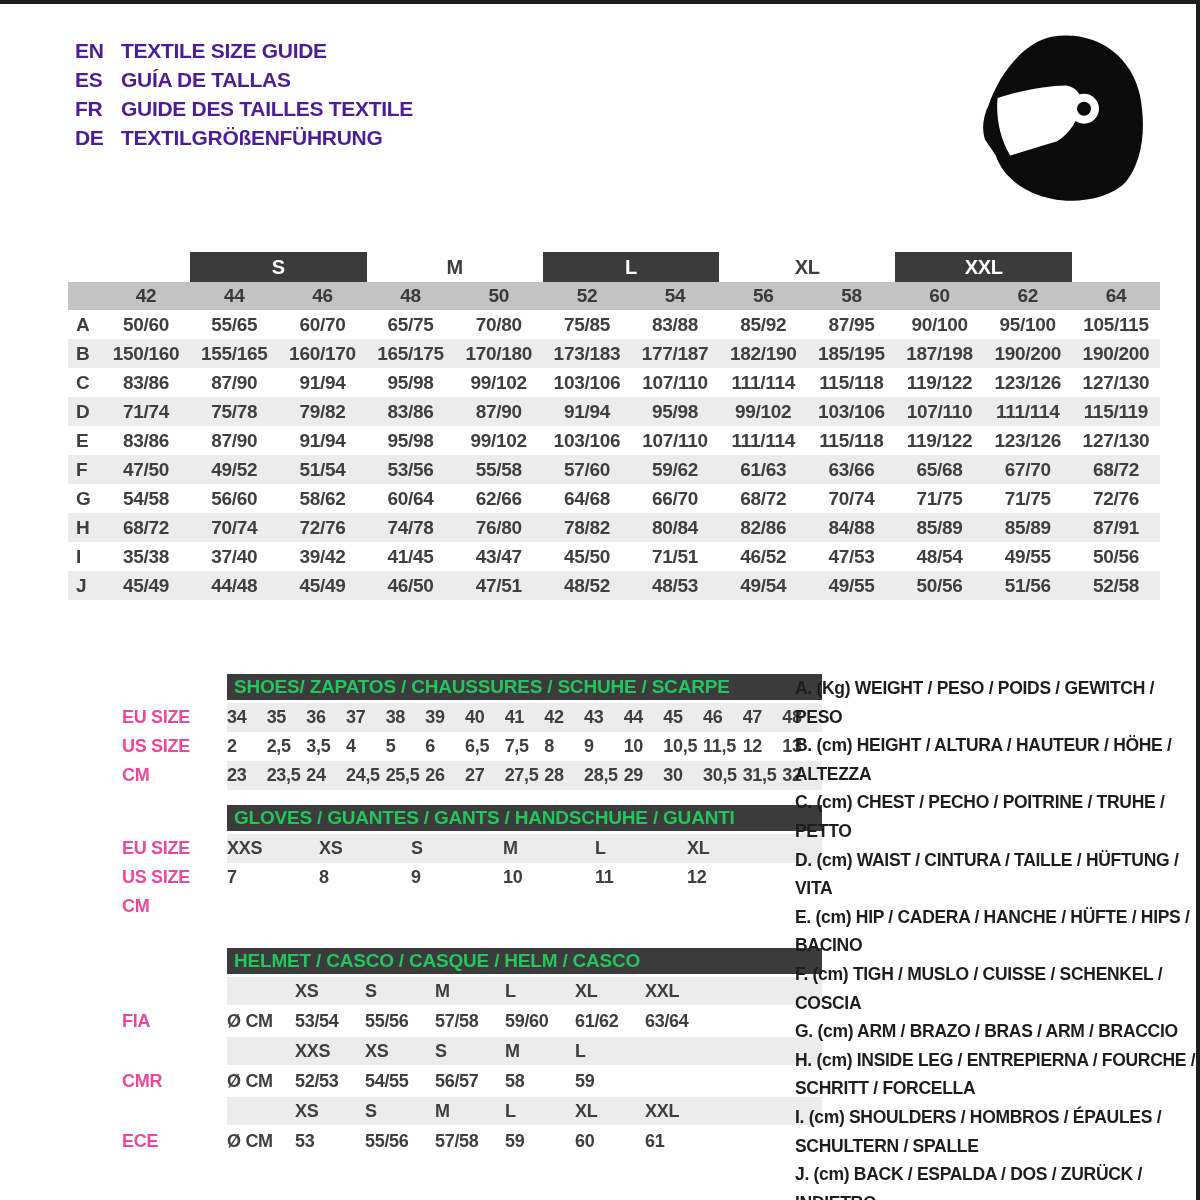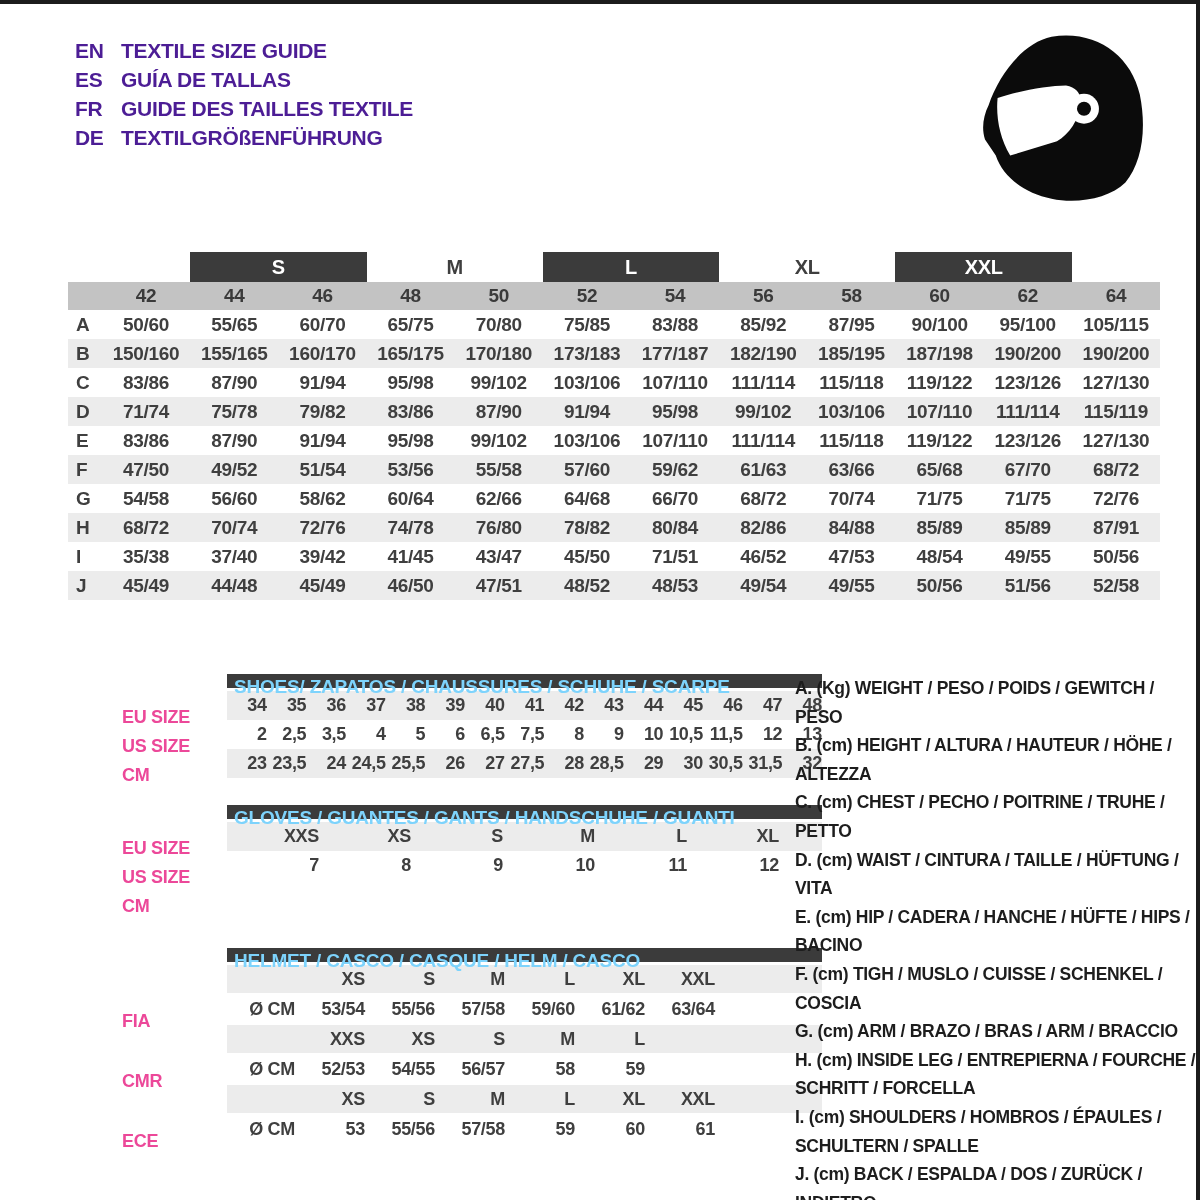--- a/index.html
+++ b/index.html
@@ -26,23 +26,23 @@
   .t-row{height:29px;}
   .t-row.shaded{background:#ececec;}
   .t-cell{text-align:center;}
   .t-labelcell{text-align:left;padding-left:8px;}
 
   
   .section{position:absolute;left:75px;display:flex;}
   .sec-labels{width:105px;font-size:18px;color:#ec4899;letter-spacing:-0.3px;margin-left:47px;}
   .sec-labels .sl{line-height:29px;}
   .sec-table{width:595px;}
-  .sec-title{height:14px;line-height:26px;background:#3b3b3b;color:#7dd3fc;
+  .sec-title{height:26px;line-height:26px;background:#3b3b3b;color:#22c55e;
              padding-left:7px;font-size:19px;letter-spacing:-0.2px;margin-bottom:3px;}
-  .sec-row{display:grid;height:29px;align-items:center;text-align:right;font-size:18px;letter-spacing:-0.3px;}
+  .sec-row{display:grid;height:29px;align-items:center;text-align:left;font-size:18px;letter-spacing:-0.3px;}
   .sec-row.shaded{background:#ececec;}
   .shoes-row{grid-template-columns:repeat(15,1fr);}
   .gloves-row{grid-template-columns:repeat(6,92px) 1fr;}
   .helm-row{grid-template-columns:68px repeat(6,70px) 1fr;}
   .helm-sizes{height:28px;}
   .helm-vals{height:32px;}
 
   
   .legend{position:absolute;left:795px;top:674px;width:402px;font-size:17.5px;
           line-height:28.6px;color:#1d1d1d;letter-spacing:-0.3px;}

